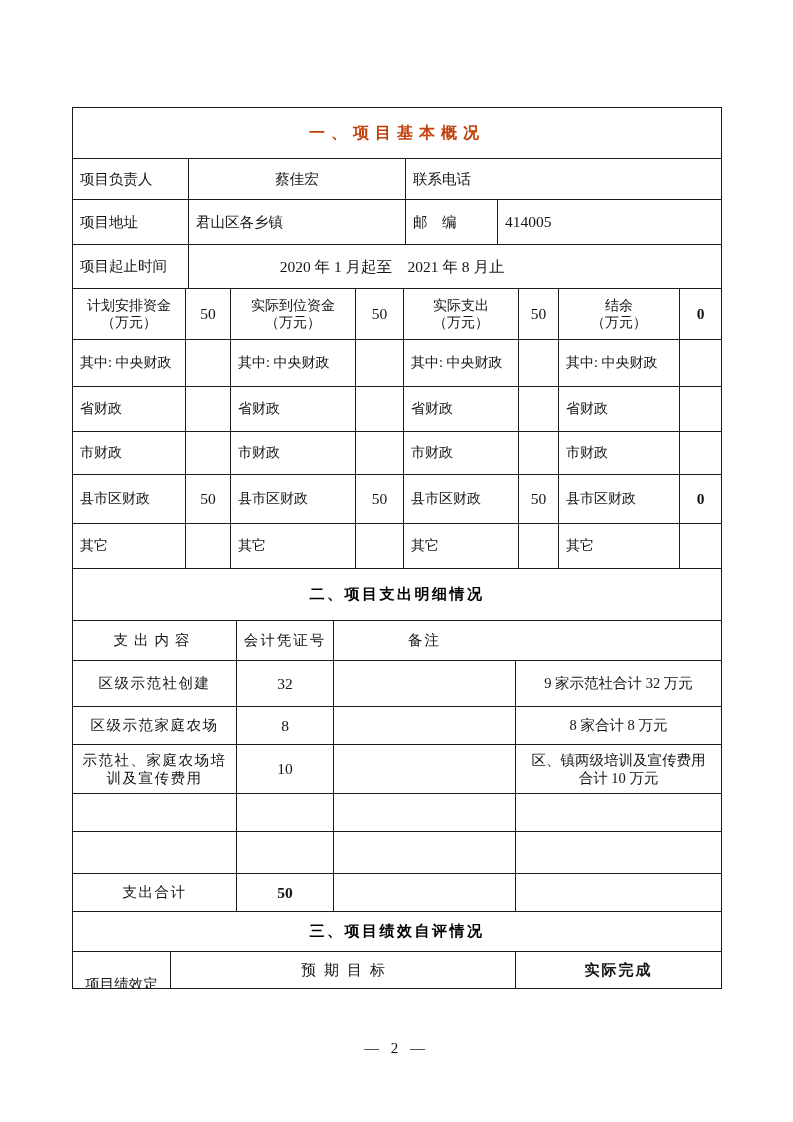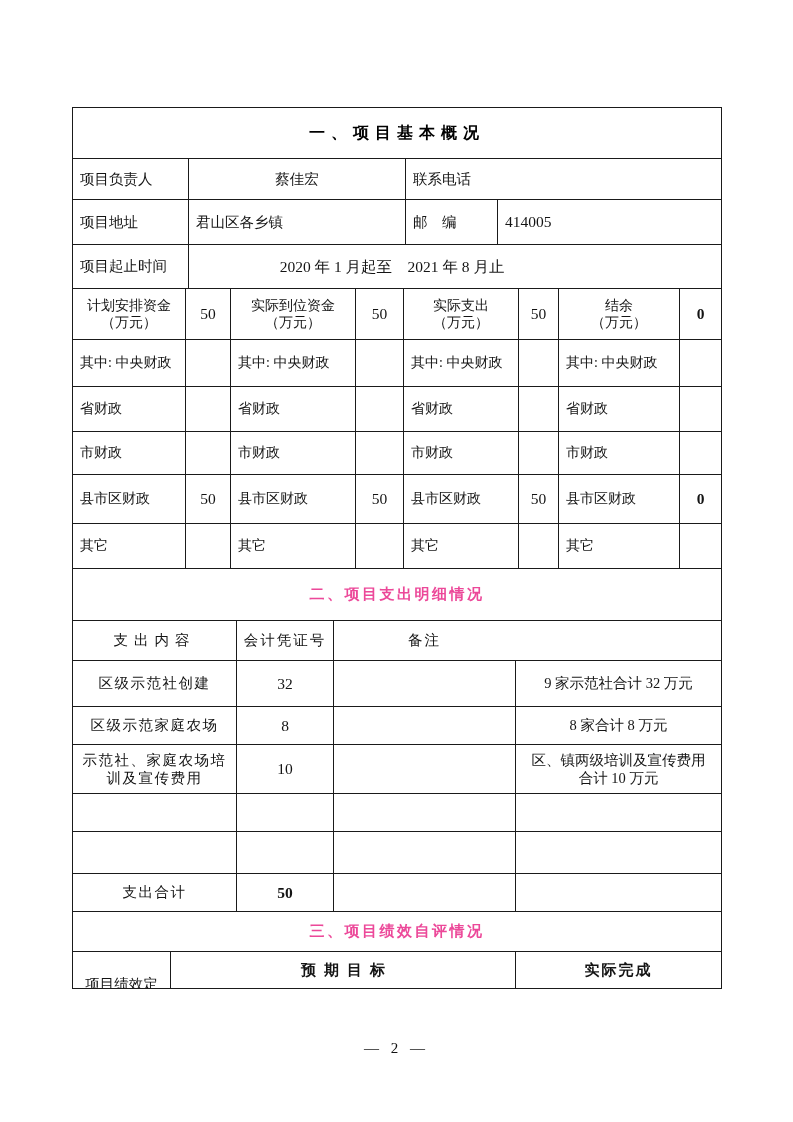--- a/index.html
+++ b/index.html
@@ -36,28 +36,28 @@
 
   
   .h-t1{height:50px;} .h-r1{height:41px;} .h-r2{height:45px;} .h-r3{height:44px;}
   .h-fh{height:51px;} .h-f1{height:47px;} .h-f2{height:45px;} .h-f3{height:43px;}
   .h-f4{height:49px;} .h-f5{height:45px;}
   .h-t2{height:52px;} .h-h2{height:40px;}
   .h-d1{height:46px;} .h-d2{height:38px;} .h-d3{height:49px;}
   .h-e1{height:38px;} .h-e2{height:42px;} .h-tot{height:38px;}
   .h-t3{height:40px;} .h-s3{height:37px;}
 
-  .sec-title{font-weight:bold;font-size:16px;letter-spacing:6px;color:#000000;}
-  .sec-title-sm{font-weight:bold;font-size:15px;letter-spacing:2.5px;color:#ec4899;}
+  .sec-title{font-weight:bold;font-size:16px;letter-spacing:6px;color:#c2410c;}
+  .sec-title-sm{font-weight:bold;font-size:15px;letter-spacing:2.5px;color:#000000;}
   .flabel{font-size:14px;}
   .hdr2{letter-spacing:6px;}
   .hdr2b{letter-spacing:2px;}
   .cellsp{letter-spacing:1.5px;}
   .dur-cell{padding-right:126px;white-space:pre;}
-  .expect{font-weight:bold;letter-spacing:8px;font-size:15px;padding-left:8px;}
+  .expect{font-weight:normal;letter-spacing:8px;font-size:15px;padding-left:8px;}
   .actual{font-weight:bold;letter-spacing:2px;font-size:15px;text-align:right;}
   .perf-cell{display:block;text-align:center;padding-top:5px;}
   .perf-cell .l1{display:block;}
   .align-top{align-items:flex-start;padding-top:9px;}
   .page-num{
     position:absolute;left:0;top:1040px;width:793px;text-align:center;
     font-size:15px;letter-spacing:4px;color:#111;
   }
 </style>
 </head>

